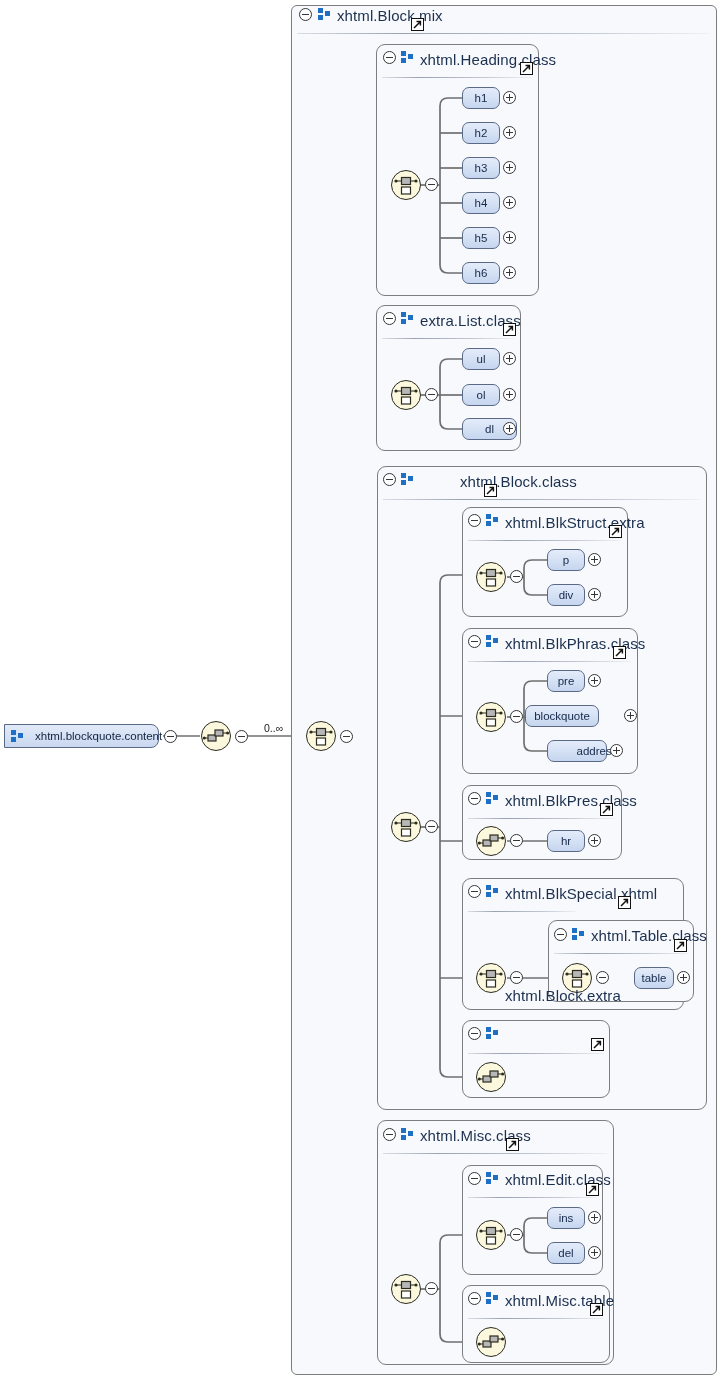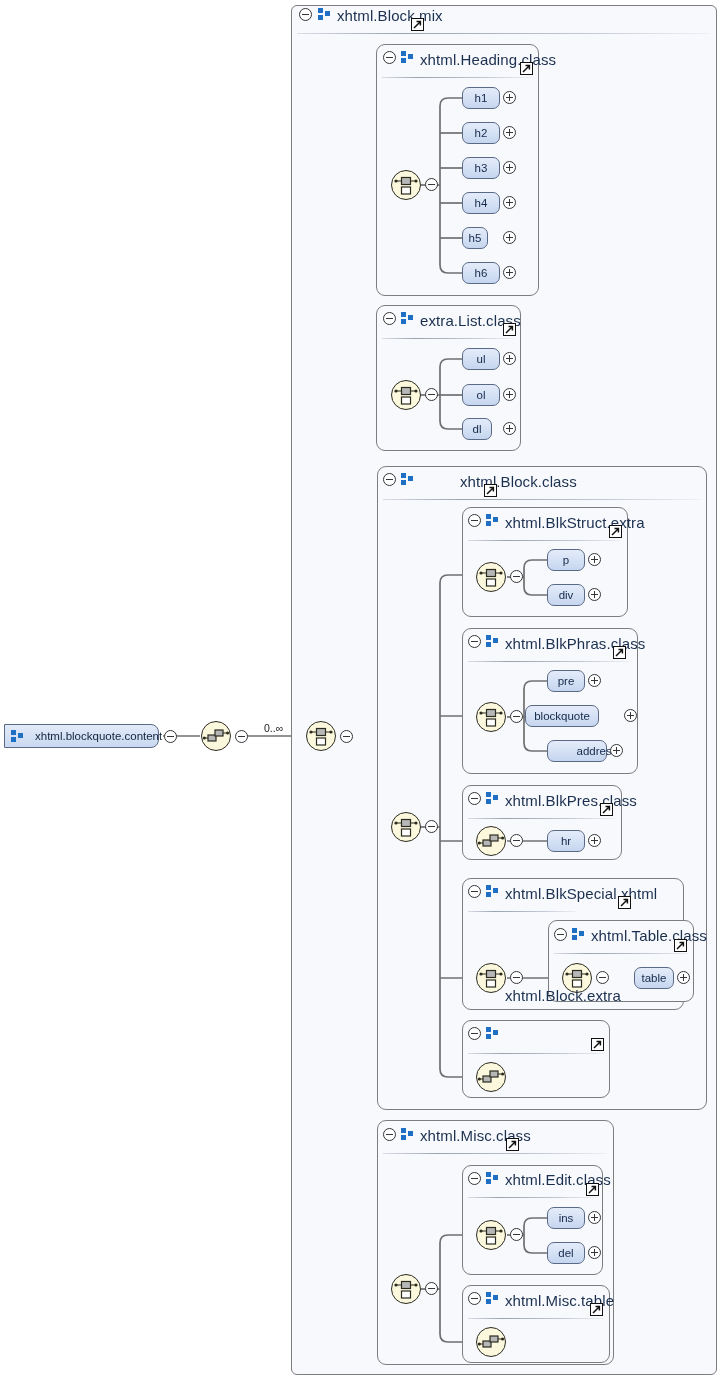--- a/index.html
+++ b/index.html
@@ -128,21 +128,21 @@
   <div class="tog" style="left:425px;top:178px;"></div>
 
   <div class="pill" style="left:462px;top:87px;width:38px;">h1</div>
   <div class="tog plus" style="left:503px;top:91px;"></div>
   <div class="pill" style="left:462px;top:122px;width:38px;">h2</div>
   <div class="tog plus" style="left:503px;top:126px;"></div>
   <div class="pill" style="left:462px;top:157px;width:38px;">h3</div>
   <div class="tog plus" style="left:503px;top:161px;"></div>
   <div class="pill" style="left:462px;top:192px;width:38px;">h4</div>
   <div class="tog plus" style="left:503px;top:196px;"></div>
-  <div class="pill" style="left:462px;top:227px;width:26px;">h5</div>
+  <div class="pill" style="left:462px;top:227px;width:38px;">h5</div>
   <div class="tog plus" style="left:503px;top:231px;"></div>
   <div class="pill" style="left:462px;top:262px;width:38px;">h6</div>
   <div class="tog plus" style="left:503px;top:266px;"></div>
 
   <div class="grpbox" style="left:376px;top:305px;width:145px;height:146px;"></div>
   <div class="tog" style="left:383px;top:312px;"></div>
   <div class="gglyph" style="left:401px;top:312px;">
     <i class="a"></i>
       <i class="b"></i>
       <i class="c"></i>
@@ -173,21 +173,21 @@
       <circle cx="4" cy="10" r="1.6" fill="#2b2b20"></circle>
         <circle cx="24" cy="10" r="1.6" fill="#2b2b20"></circle>
     </svg>
   </div>
   <div class="tog" style="left:425px;top:388px;"></div>
 
   <div class="pill" style="left:462px;top:348px;width:38px;">ul</div>
   <div class="tog plus" style="left:503px;top:352px;"></div>
   <div class="pill" style="left:462px;top:384px;width:38px;">ol</div>
   <div class="tog plus" style="left:503px;top:388px;"></div>
-  <div class="pill" style="left:462px;top:418px;width:30px;">dl</div>
+  <div class="pill" style="left:462px;top:418px;width:55px;">dl</div>
   <div class="tog plus" style="left:503px;top:422px;"></div>
 
   <div class="grpbox" style="left:377px;top:466px;width:330px;height:644px;"></div>
   <div class="tog" style="left:383px;top:473px;"></div>
   <div class="gglyph" style="left:401px;top:473px;">
     <i class="a"></i>
       <i class="b"></i>
       <i class="c"></i>
   </div>
   <div class="grptitle" style="left:420px;top:473px;margin-left:40px;">xhtml.Block.class</div>

